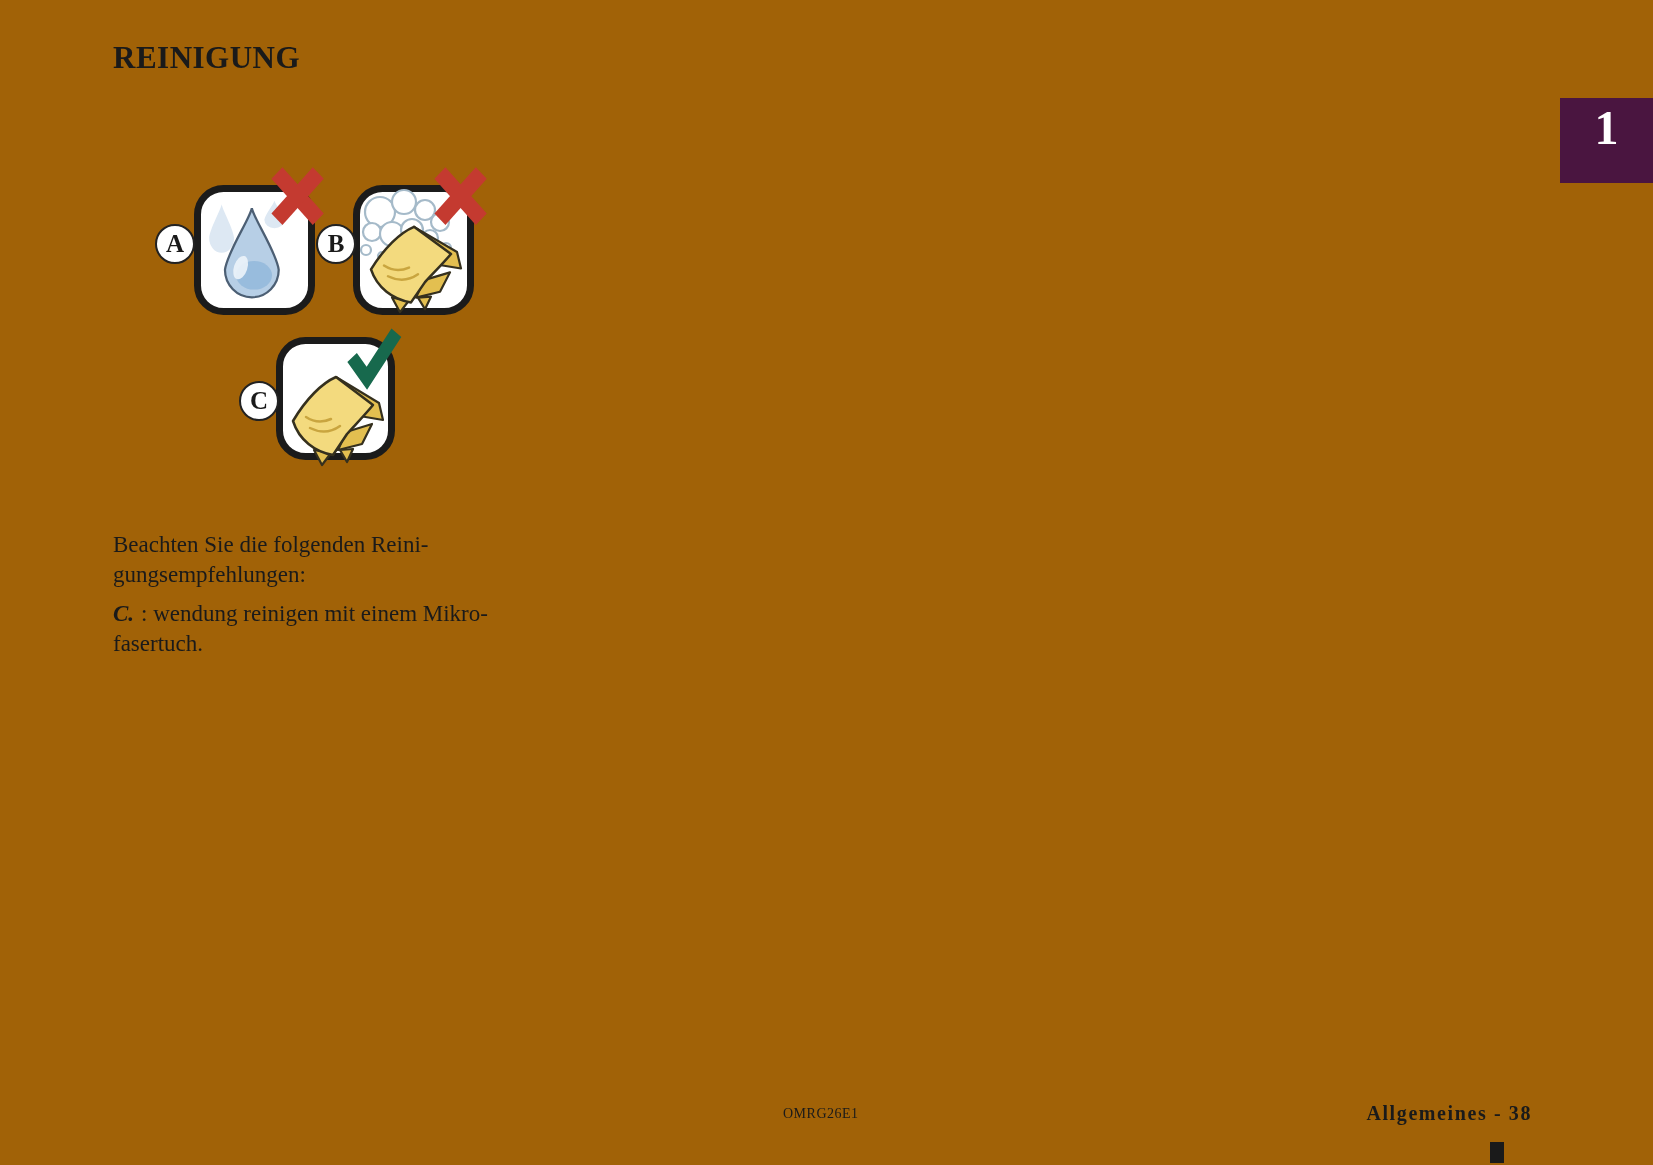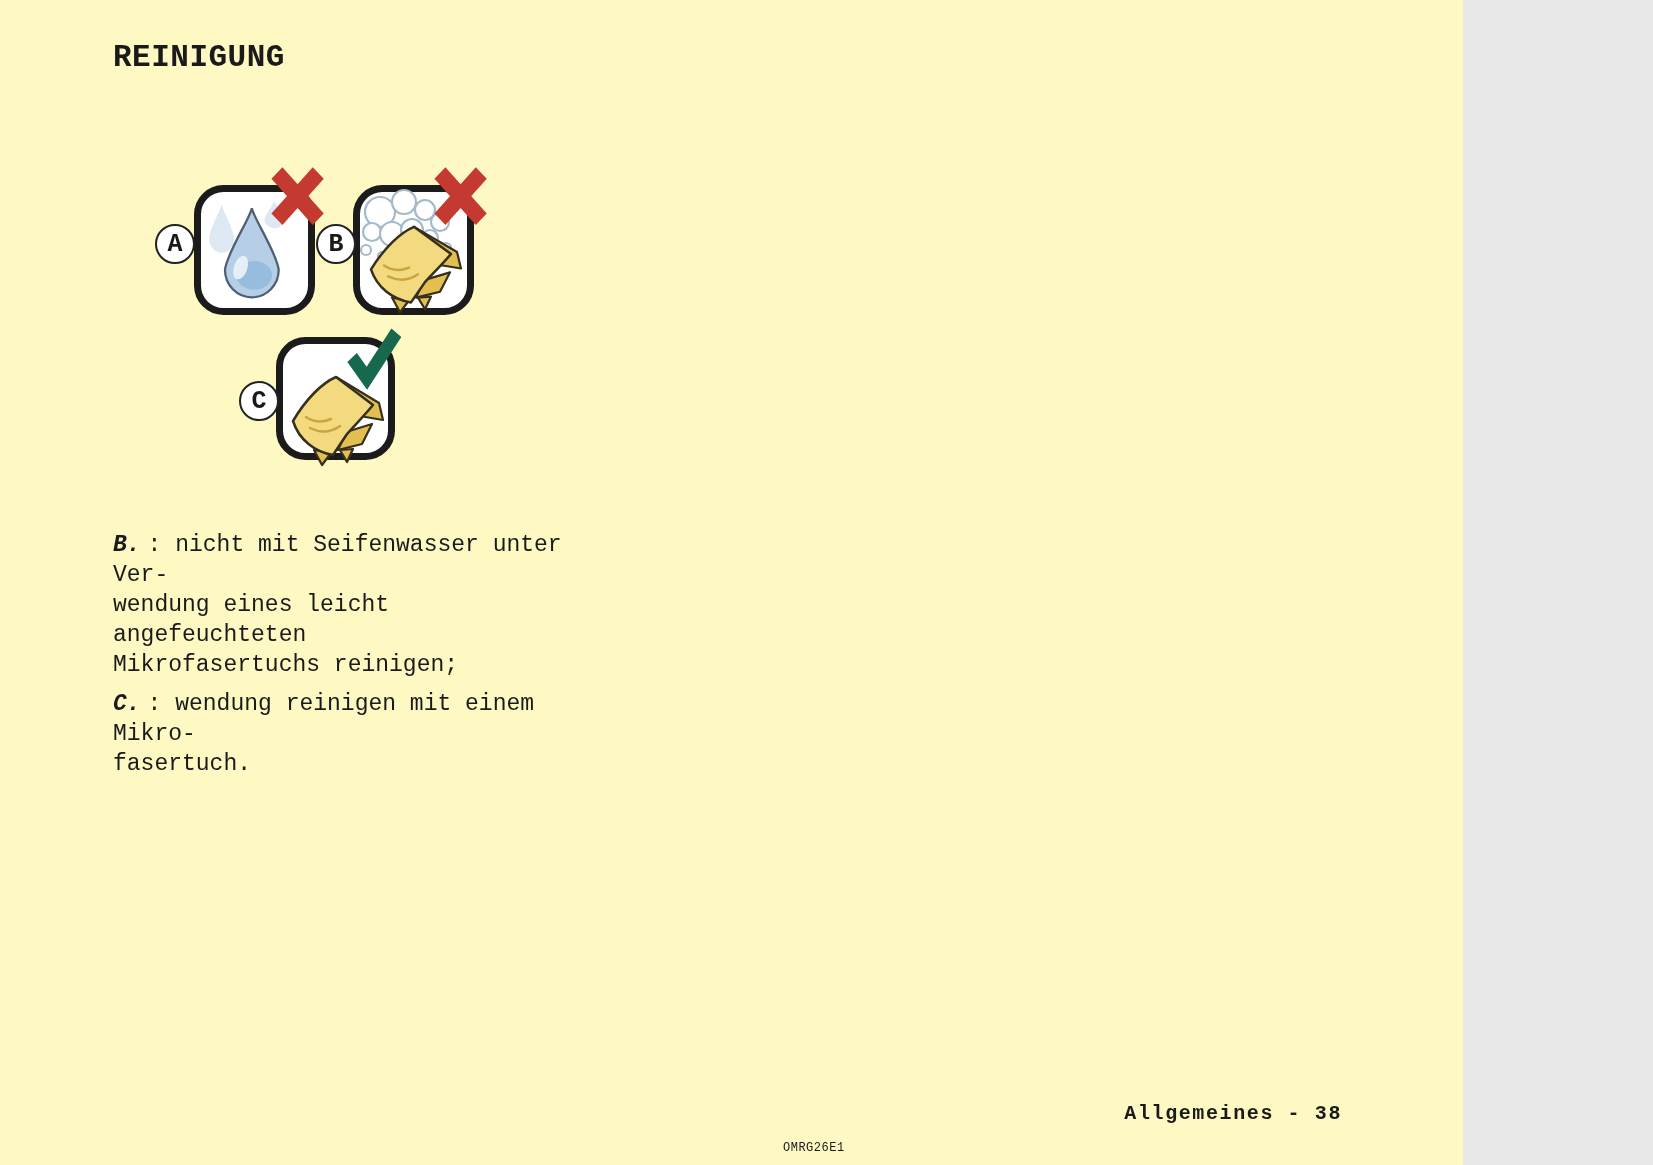--- a/index.html
+++ b/index.html
@@ -4,23 +4,23 @@
 <style>
   :root{
     --tab-purple:#4a1540;
     --cross-red:#c43a30;
     --check-green:#17694d;
     --text-color:#1a1a1a;
   }
   html,body{margin:0;padding:0;background:#e8e8e8;}
   .page{
     position:relative;
-    width:1463px;height:1165px;
-    background:#fef9c3;
-    font-family:Liberation Mono, monospace;
+    width:1653px;height:1165px;
+    background:#a16207;
+    font-family:Liberation Serif, serif;
     color:var(--text-color);
     overflow:hidden;
   }
   .title{
     position:absolute;left:113px;top:40px;
     font-size:31px;font-weight:bold;letter-spacing:.5px;margin:0;
   }
   .section-tab{
     position:absolute;left:1560px;top:98px;width:93px;height:85px;
     background:var(--tab-purple);
@@ -42,21 +42,21 @@
   .badge-b{left:316px;top:224px;}
   .badge-c{left:239px;top:381px;}
   .body-text{
     position:absolute;left:113px;top:530px;width:470px;
     font-size:23px;line-height:30px;
   }
   .body-text p{margin:0 0 9px 0;white-space:pre-line;}
   .item-letter{font-weight:bold;font-style:italic;margin-right:7px;}
   .footer-code{
     position:absolute;left:783px;top:1106px;
-    font-size:12px;letter-spacing:.5px;margin-top:35px;
+    font-size:14px;letter-spacing:.5px;
   }
   .footer-page{
     position:absolute;right:121px;top:1102px;
     font-size:20px;font-weight:bold;letter-spacing:1.6px;
   }
   .footer-square{
     position:absolute;left:1490px;top:1142px;width:14px;height:21px;
     background:#1a1a1a;
   }
   
@@ -148,23 +148,22 @@
     <span>A</span>
   </div>
   <div class="badge badge-b">
     <span>B</span>
   </div>
   <div class="badge badge-c">
     <span>C</span>
   </div>
 
   <div class="body-text">
-    <p><span class="item-letter">B.</span><span>: nicht mit Seifenwasser unter Ver-
-wendung eines leicht angefeuchteten
-Mikrofasertuchs reinigen;</span></p>
+    <p>Beachten Sie die folgenden Reini-
+gungsempfehlungen:</p>
     <p><span class="item-letter">C.</span><span>: wendung reinigen mit einem Mikro-
 fasertuch.</span></p>
   </div>
 
   <span class="footer-code">OMRG26E1</span>
   <span class="footer-page">Allgemeines - 38</span>
   <div class="footer-square"></div>
 
 </div>
 

